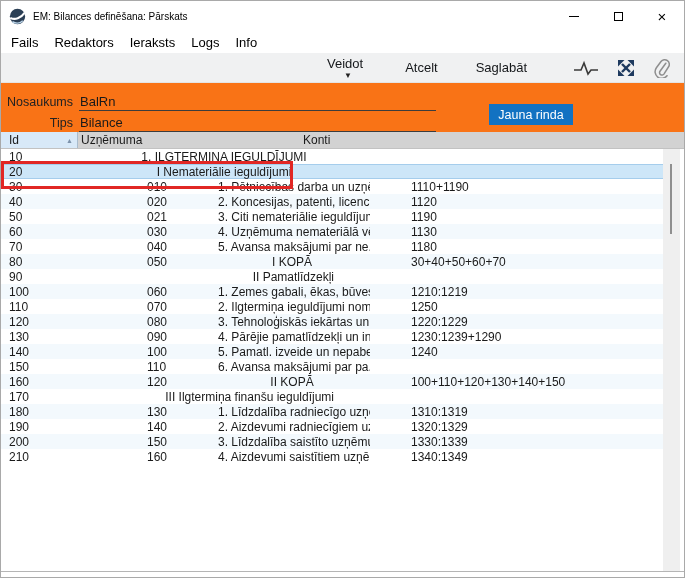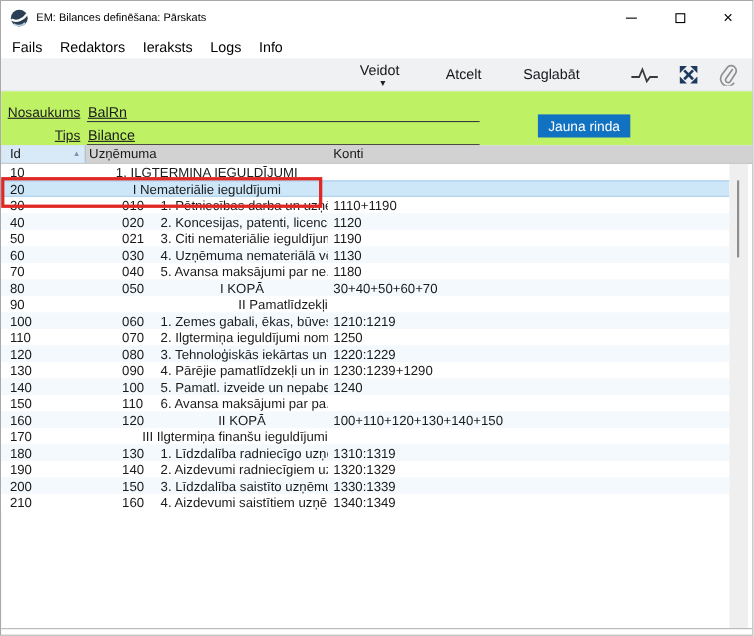--- a/index.html
+++ b/index.html
@@ -26,38 +26,38 @@
   .tbtn{font-size:13px;color:#14171a;display:flex;align-items:center;}
   .tbtn .caret{font-size:8px;margin-left:6px;color:#222;}
   .tbtn-veidot{margin-left:auto;flex-direction:column;}
   .tbtn-atcelt{margin-left:42px;}
   .tbtn-saglabat{margin-left:38px;}
   .ticon{display:flex;align-items:center;justify-content:center;}
   .ticon-pulse{margin-left:46px;}
   .ticon-expand{margin-left:18px;}
   .ticon-clip{margin-left:18px;}
   
-  .formarea{position:relative;height:49px;background:#bef264;padding-top:7px;text-decoration:underline;}
+  .formarea{position:relative;height:49px;background:#f97316;padding-top:7px;}
   .frow{display:flex;align-items:flex-end;height:21px;}
   .flabel{width:72px;text-align:right;font-size:12.5px;color:#222;padding-bottom:2px;}
   .finput{width:357px;margin-left:6px;border-bottom:1px solid #3c3c3c;font-size:13px;padding:0 0 1px 1px;white-space:nowrap;}
   .new-row-btn{
     position:absolute;left:488px;top:21px;width:84px;height:21px;
     background:#1272c2;color:#fff;font-size:12.5px;display:flex;align-items:center;justify-content:center;
     border:none;cursor:default;
   }
   
   .grid{position:relative;width:685px;height:439px;}
   .ghead{height:17px;display:flex;background:#d2d2d2;font-size:12px;border-bottom:1px solid #c2c2c2;}
   .gh-id{width:77px;background:#d8e9f8;display:flex;align-items:center;padding-left:8px;border-right:1px solid #a9bccd;}
   .gh-id .sort{margin-left:auto;margin-right:4px;font-size:7px;color:#7d93ab;}
   .gh-kom{width:225px;display:flex;align-items:center;padding-left:3px;}
   .gh-konti{flex:1;display:flex;align-items:center;}
   .gbody{position:relative;width:662px;}
-  .trow{position:relative;display:flex;height:15px;align-items:center;font-size:12px;width:662px;background:#fff;}
+  .trow{position:relative;display:flex;height:15px;align-items:center;font-size:12px;width:662px;background:#fff;gap:36px;}
   .trow.tint{background:#f3f9fd;}
   .trow.selected{background:#cde6f8;border-top:1px solid #a5cdec;border-bottom:1px solid #a5cdec;}
   .c-id{width:77px;padding-left:8px;flex:0 0 auto;}
   .c-num{width:64px;padding-left:33px;flex:0 0 auto;}
   .c-comment{width:156px;padding-left:4px;white-space:nowrap;overflow:hidden;flex:0 0 auto;}
   .c-comment.center{text-align:center;padding-left:0;}
   .c-section{width:220px;text-align:center;white-space:nowrap;overflow:hidden;flex:0 0 auto;}
   .c-section.left{text-align:right;padding-left:33px;}
   .c-konti{flex:1;padding-left:5px;white-space:nowrap;overflow:hidden;}
   .red-box{position:absolute;left:0;top:-4px;width:292px;height:28px;border:3px solid #e12724;z-index:3;pointer-events:none;}

